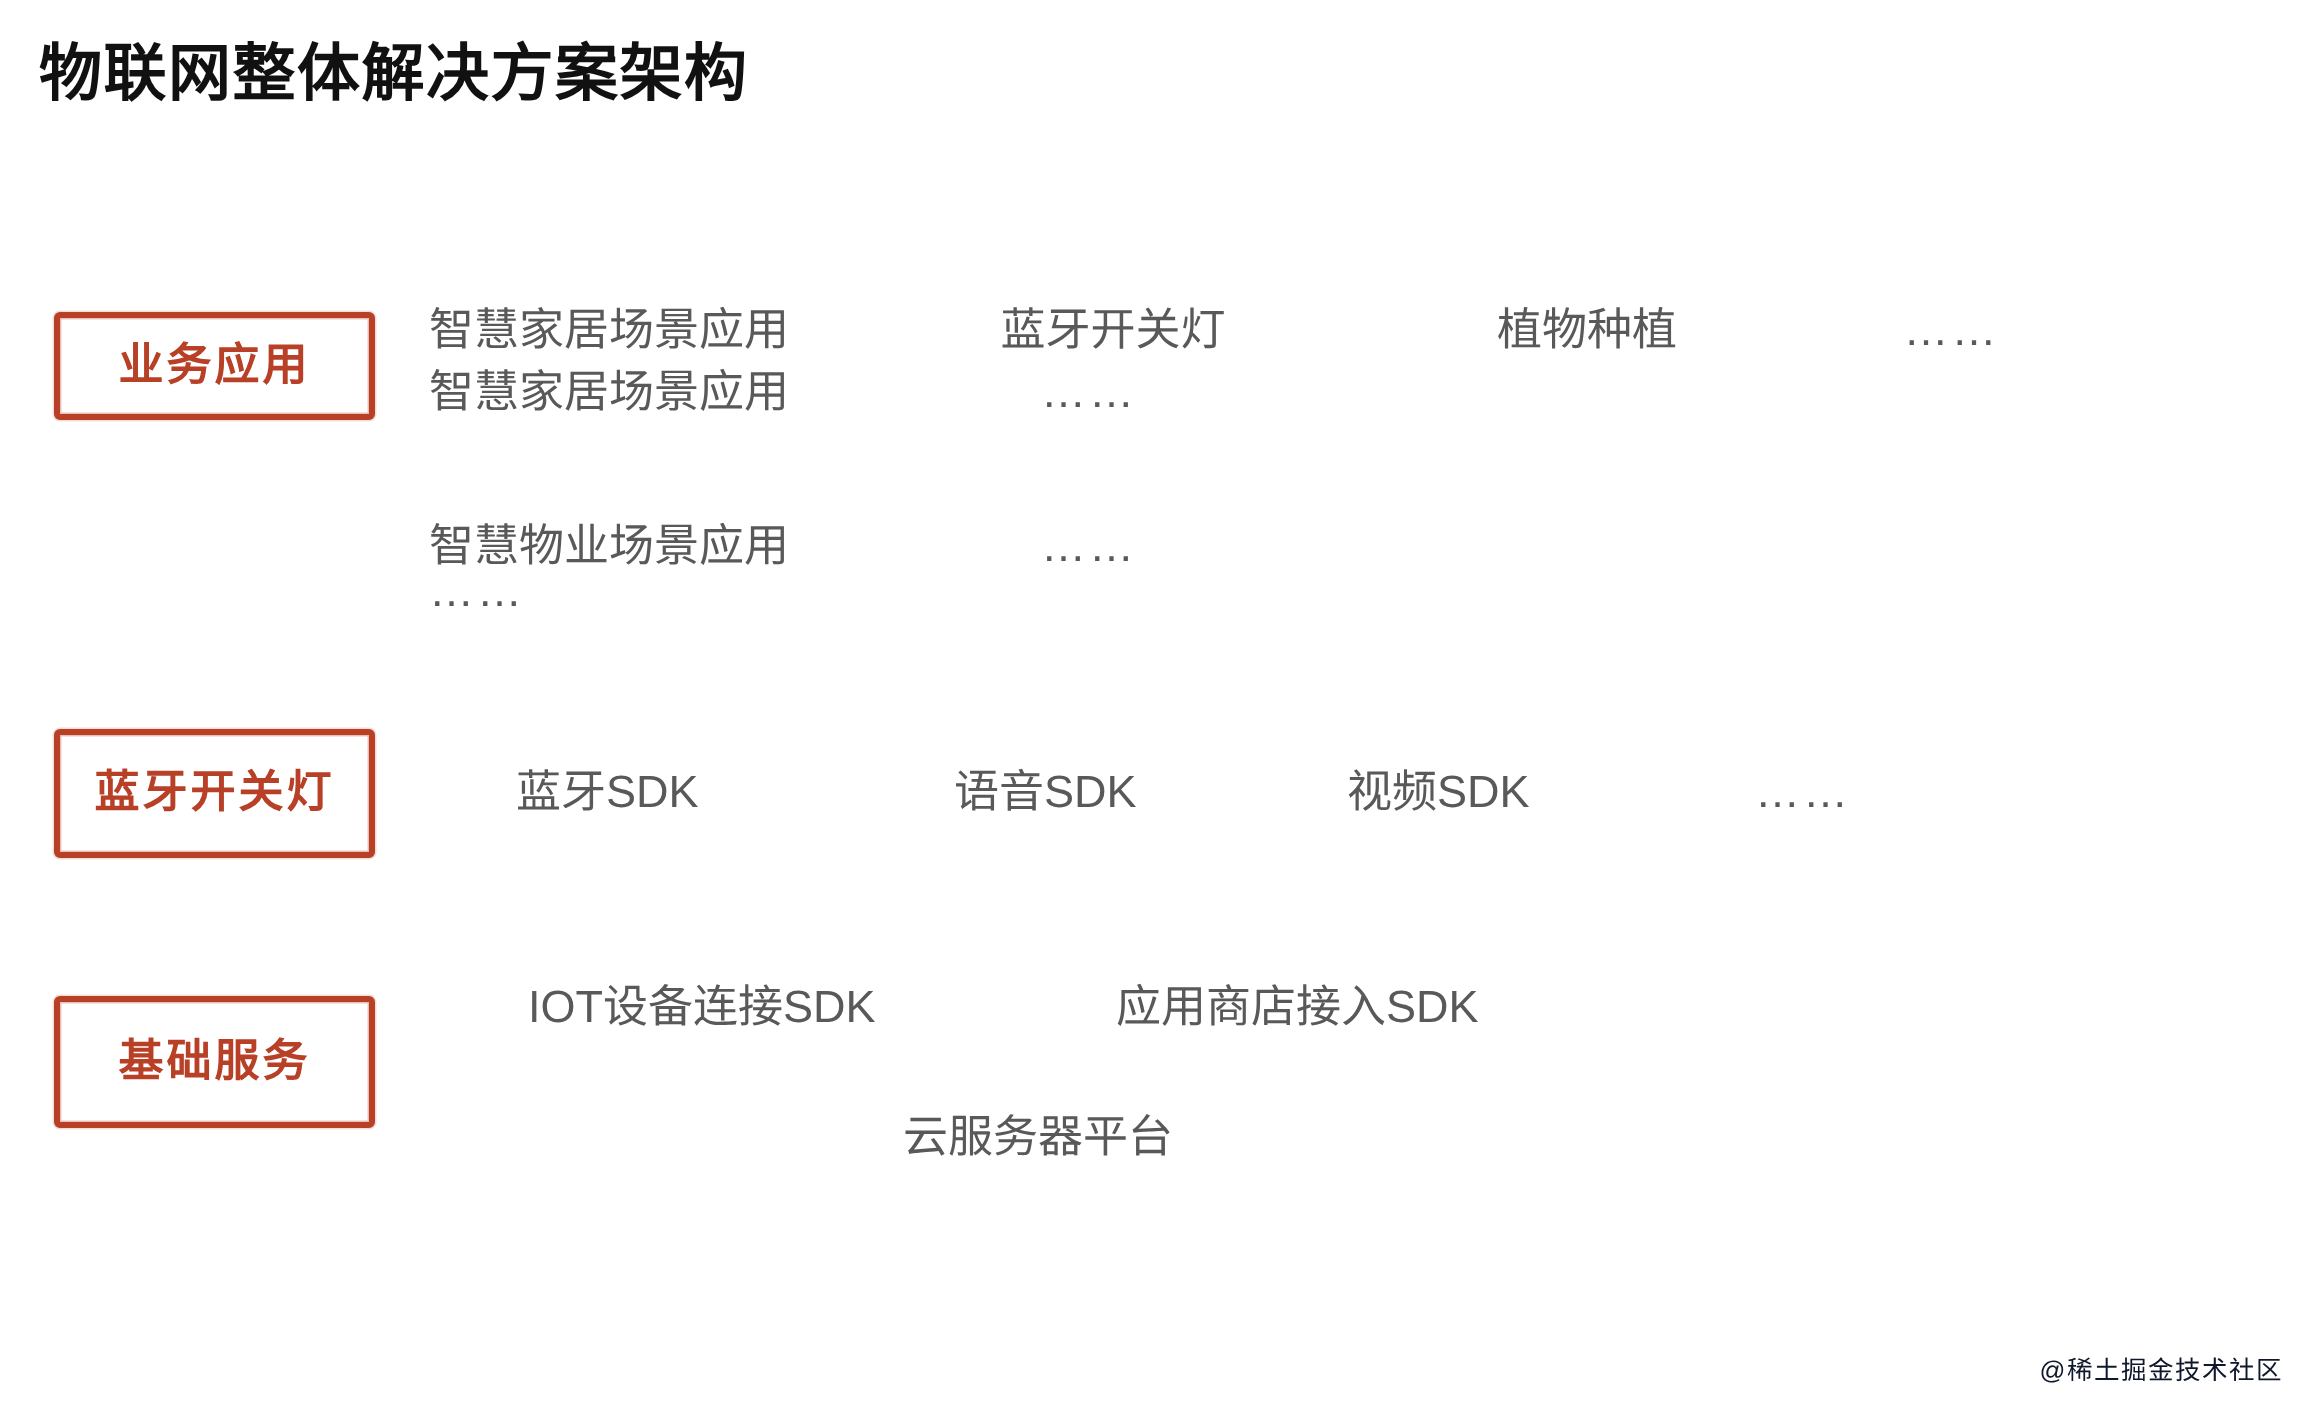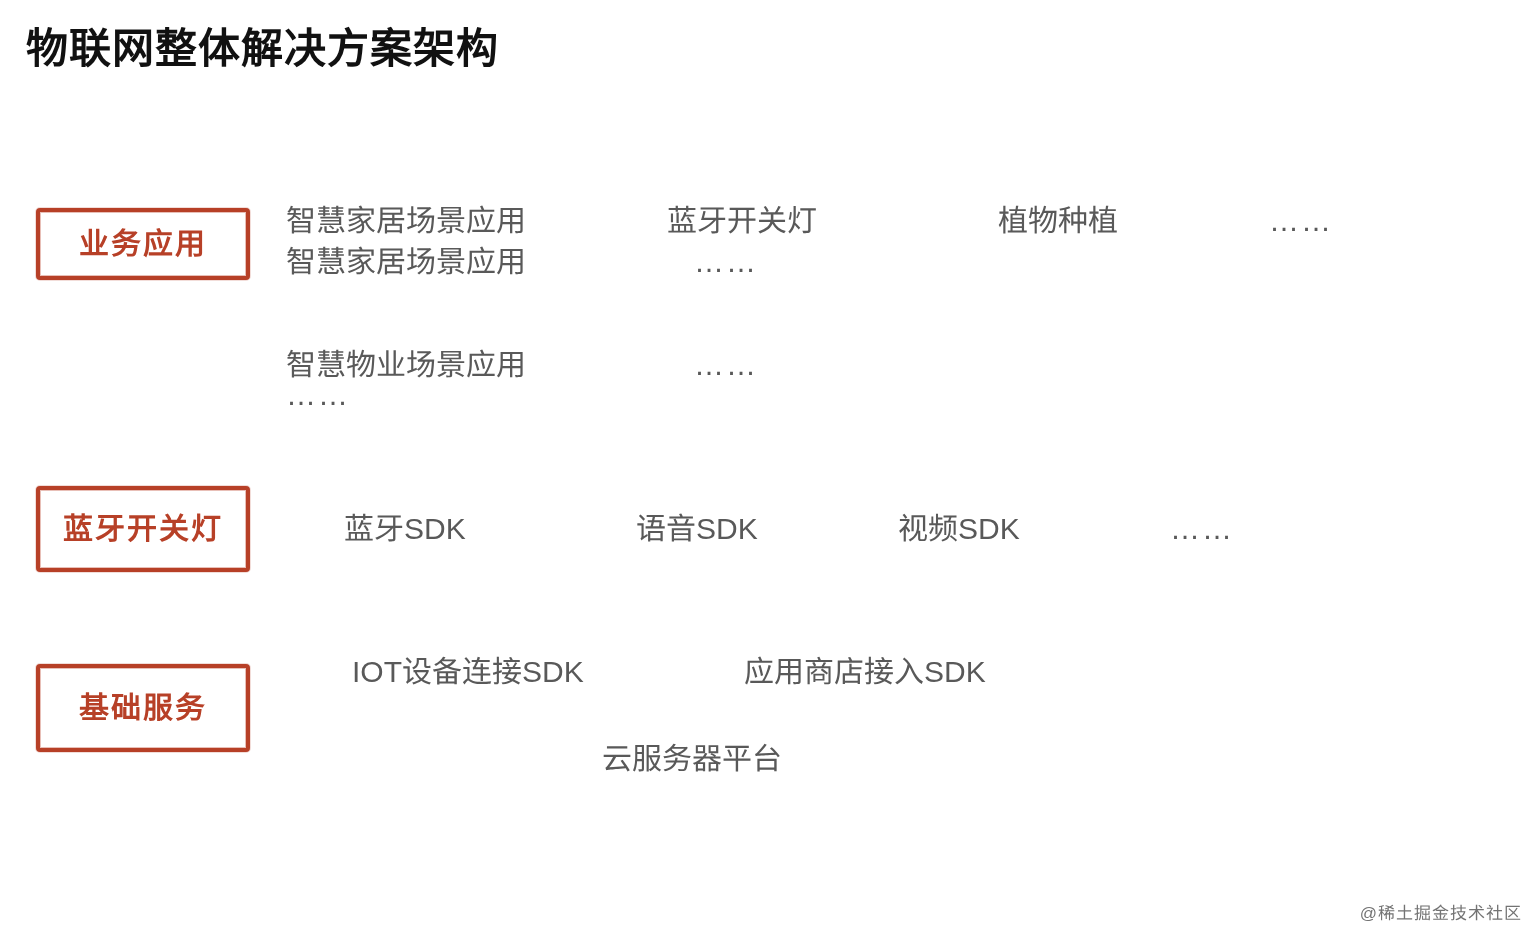--- a/index.html
+++ b/index.html
@@ -113,21 +113,21 @@
   .row-bs-1 .i0 { width: 392px; }
 
   .row-bs-2 { left: 602px; top: 742px; }
 
   
   .watermark {
     position: absolute;
     right: 18px;
     bottom: 12px;
     font-size: 17px;
-    color: #737373;
+    color: #0f172a;
     letter-spacing: 1px;
     white-space: nowrap;
     user-select: none;
   }
 </style>
 </head>
 <body>
 
 <div class="slide-title">物联网整体解决方案架构</div>
 

